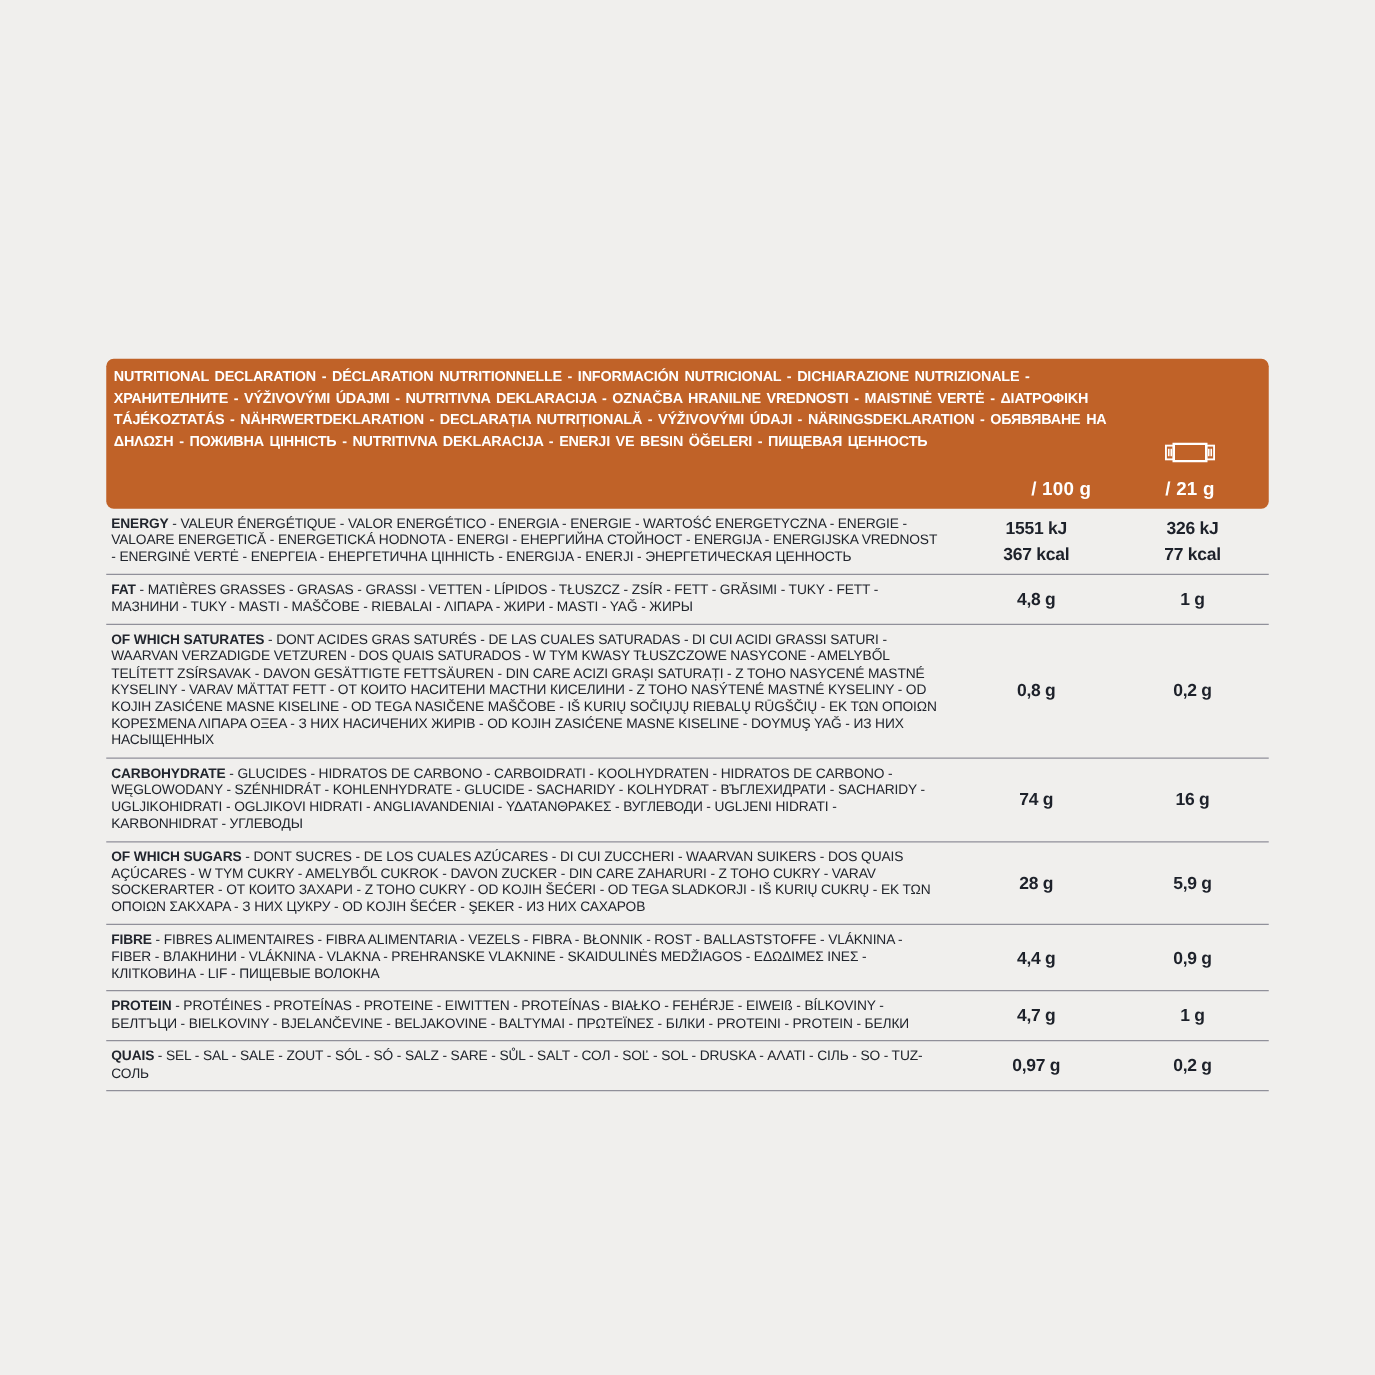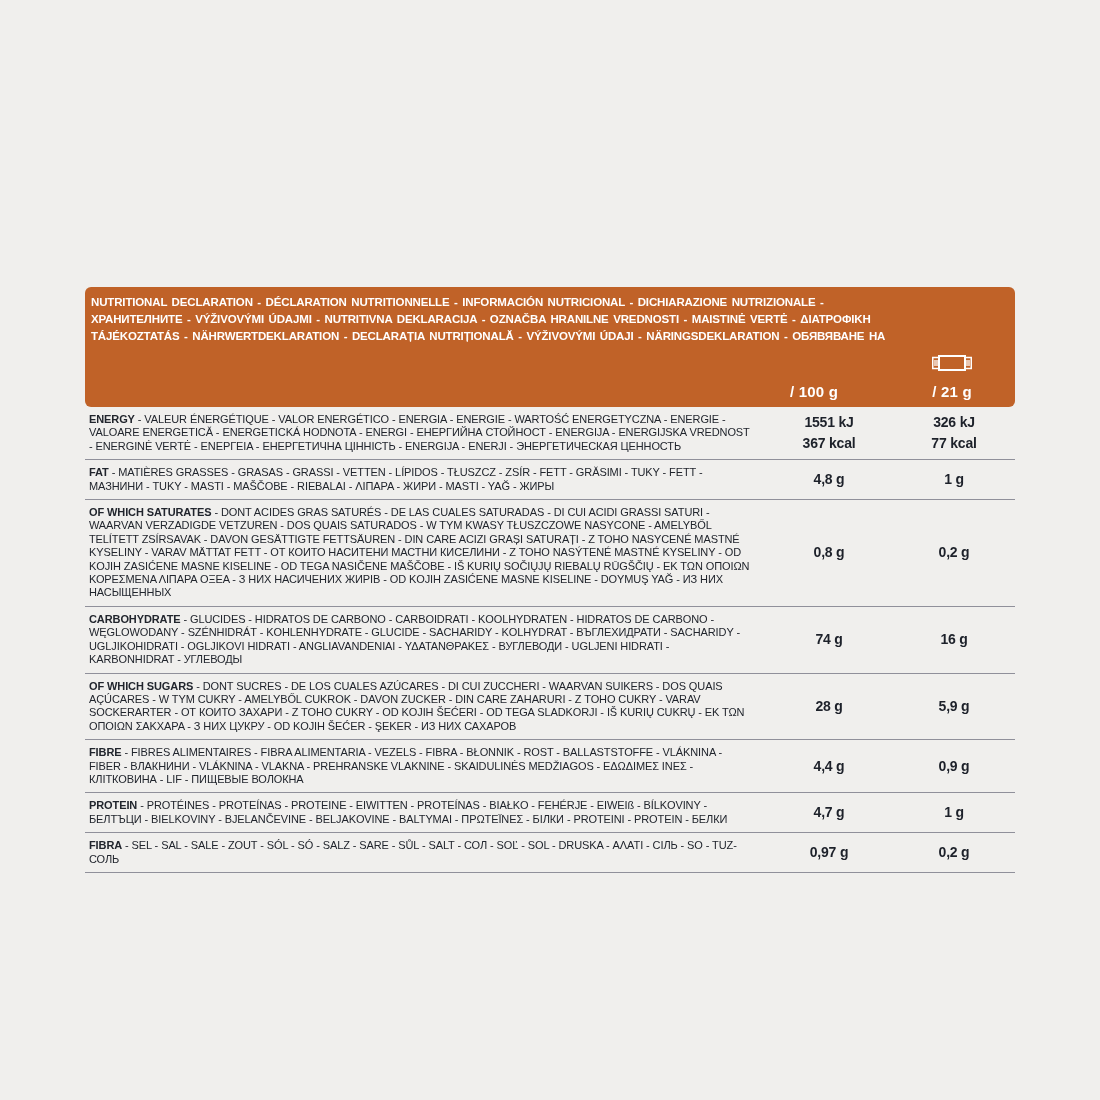--- a/index.html
+++ b/index.html
@@ -41,21 +41,21 @@
   }
   .header-line { white-space: nowrap; }
   .col-head {
     position: absolute;
     bottom: 7px;
     text-align: center;
     font-size: 15px;
     font-weight: bold;
     letter-spacing: 0.2px;
   }
-  .col-head.per100 { left: 665px; width: 128px; margin-top: 19px; }
+  .col-head.per100 { left: 700px; width: 128px; margin-top: 19px; }
   .col-head.per21  { left: 808px; width: 118px; }
   .bar-icon-wrap {
     position: absolute;
     bottom: 32px;
     left: 808px;
     width: 118px;
     text-align: center;
   }
   .bar-icon-wrap svg { display: inline-block; }
   
@@ -89,20 +89,21 @@
 <body>
 
 <div class="page">
   <div class="sheet">
 
     <div class="table-header">
       <div class="header-lines">
         <div class="header-line">NUTRITIONAL DECLARATION - DÉCLARATION NUTRITIONNELLE - INFORMACIÓN NUTRICIONAL - DICHIARAZIONE NUTRIZIONALE -</div>
         <div class="header-line">ХРАНИТЕЛНИТЕ - VÝŽIVOVÝMI ÚDAJMI - NUTRITIVNA DEKLARACIJA - OZNAČBA HRANILNE VREDNOSTI - MAISTINĖ VERTĖ - ΔΙΑΤΡΟΦΙΚΗ</div>
         <div class="header-line">TÁJÉKOZTATÁS - NÄHRWERTDEKLARATION - DECLARAȚIA NUTRIȚIONALĂ - VÝŽIVOVÝMI ÚDAJI - NÄRINGSDEKLARATION - ОБЯВЯВАНЕ НА</div>
+        <div class="header-line">ΔΗΛΩΣΗ - ПОЖИВНА ЦІННІСТЬ - NUTRITIVNA DEKLARACIJA - ENERJI VE BESIN ÖĞELERI - ПИЩЕВАЯ ЦЕННОСТЬ</div>
       </div>
       <div class="bar-icon-wrap">
         <svg width="42" height="16" viewBox="0 0 42 16" aria-hidden="true">
           <rect x="8" y="1" width="26" height="14" fill="none" stroke="#ffffff" stroke-width="2"></rect>
           <rect x="1.75" y="2.5" width="6.25" height="11" fill="none" stroke="#ffffff" stroke-width="1.5"></rect>
           <line x1="4" y1="5" x2="4" y2="11" stroke="#ffffff" stroke-width="1.3"></line>
           <line x1="6" y1="5" x2="6" y2="11" stroke="#ffffff" stroke-width="1.3"></line>
           <rect x="34" y="2.5" width="6.25" height="11" fill="none" stroke="#ffffff" stroke-width="1.5"></rect>
           <line x1="36" y1="5" x2="36" y2="11" stroke="#ffffff" stroke-width="1.3"></line>
           <line x1="38" y1="5" x2="38" y2="11" stroke="#ffffff" stroke-width="1.3"></line>
@@ -152,20 +153,20 @@
         <div class="cell-value">0,9 g</div>
       </div>
 
       <div class="row">
         <div class="row-label"><span class="term">PROTEIN</span><span> - PROTÉINES - PROTEÍNAS - PROTEINE - EIWITTEN - PROTEÍNAS - BIAŁKO - FEHÉRJE - EIWEIß - BÍLKOVINY - БЕЛТЪЦИ - BIELKOVINY - BJELANČEVINE - BELJAKOVINE - BALTYMAI - ΠΡΩΤΕΪΝΕΣ - БІЛКИ - PROTEINI - PROTEIN - БЕЛКИ</span></div>
         <div class="cell-value">4,7 g</div>
         <div class="cell-value">1 g</div>
       </div>
 
       <div class="row">
-        <div class="row-label"><span class="term">FIBRA</span><span> - SEL - SAL - SALE - ZOUT - SÓL - SÓ - SALZ - SARE - SŮL - SALT - СОЛ - SOĽ - SOL - DRUSKA - ΑΛΑΤΙ - СІЛЬ - SO - TUZ- СОЛЬ</span></div>
+        <div class="row-label"><span class="term">QUAIS</span><span> - SEL - SAL - SALE - ZOUT - SÓL - SÓ - SALZ - SARE - SŮL - SALT - СОЛ - SOĽ - SOL - DRUSKA - ΑΛΑΤΙ - СІЛЬ - SO - TUZ- СОЛЬ</span></div>
         <div class="cell-value">0,97 g</div>
         <div class="cell-value">0,2 g</div>
       </div>
 
     </div>
   </div>
 </div>
 
 </body></html>

